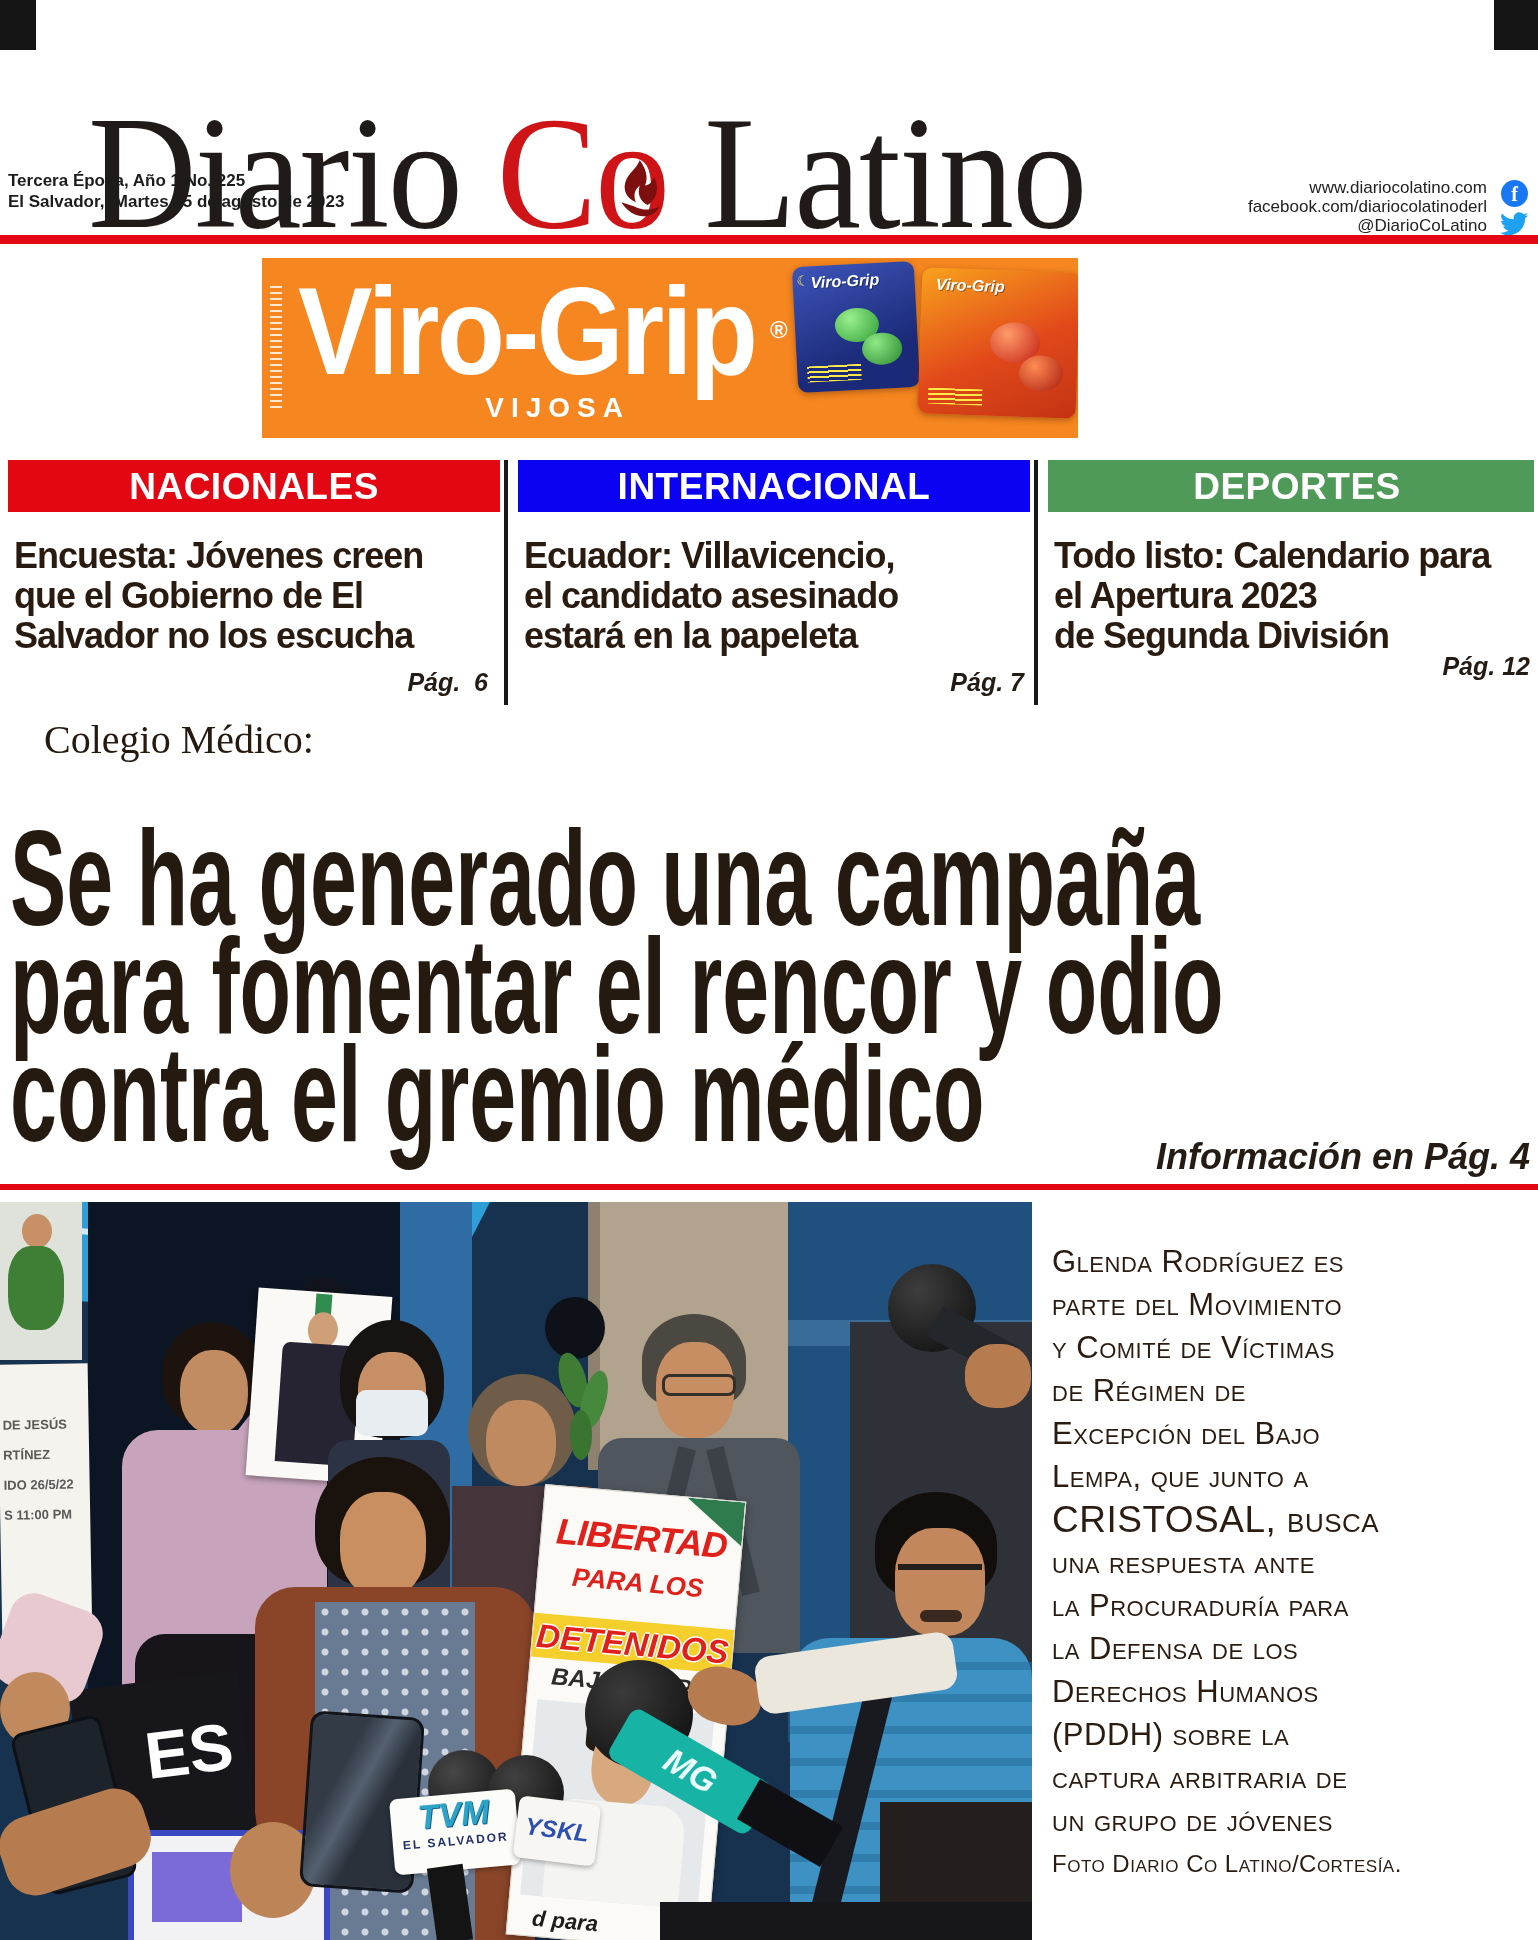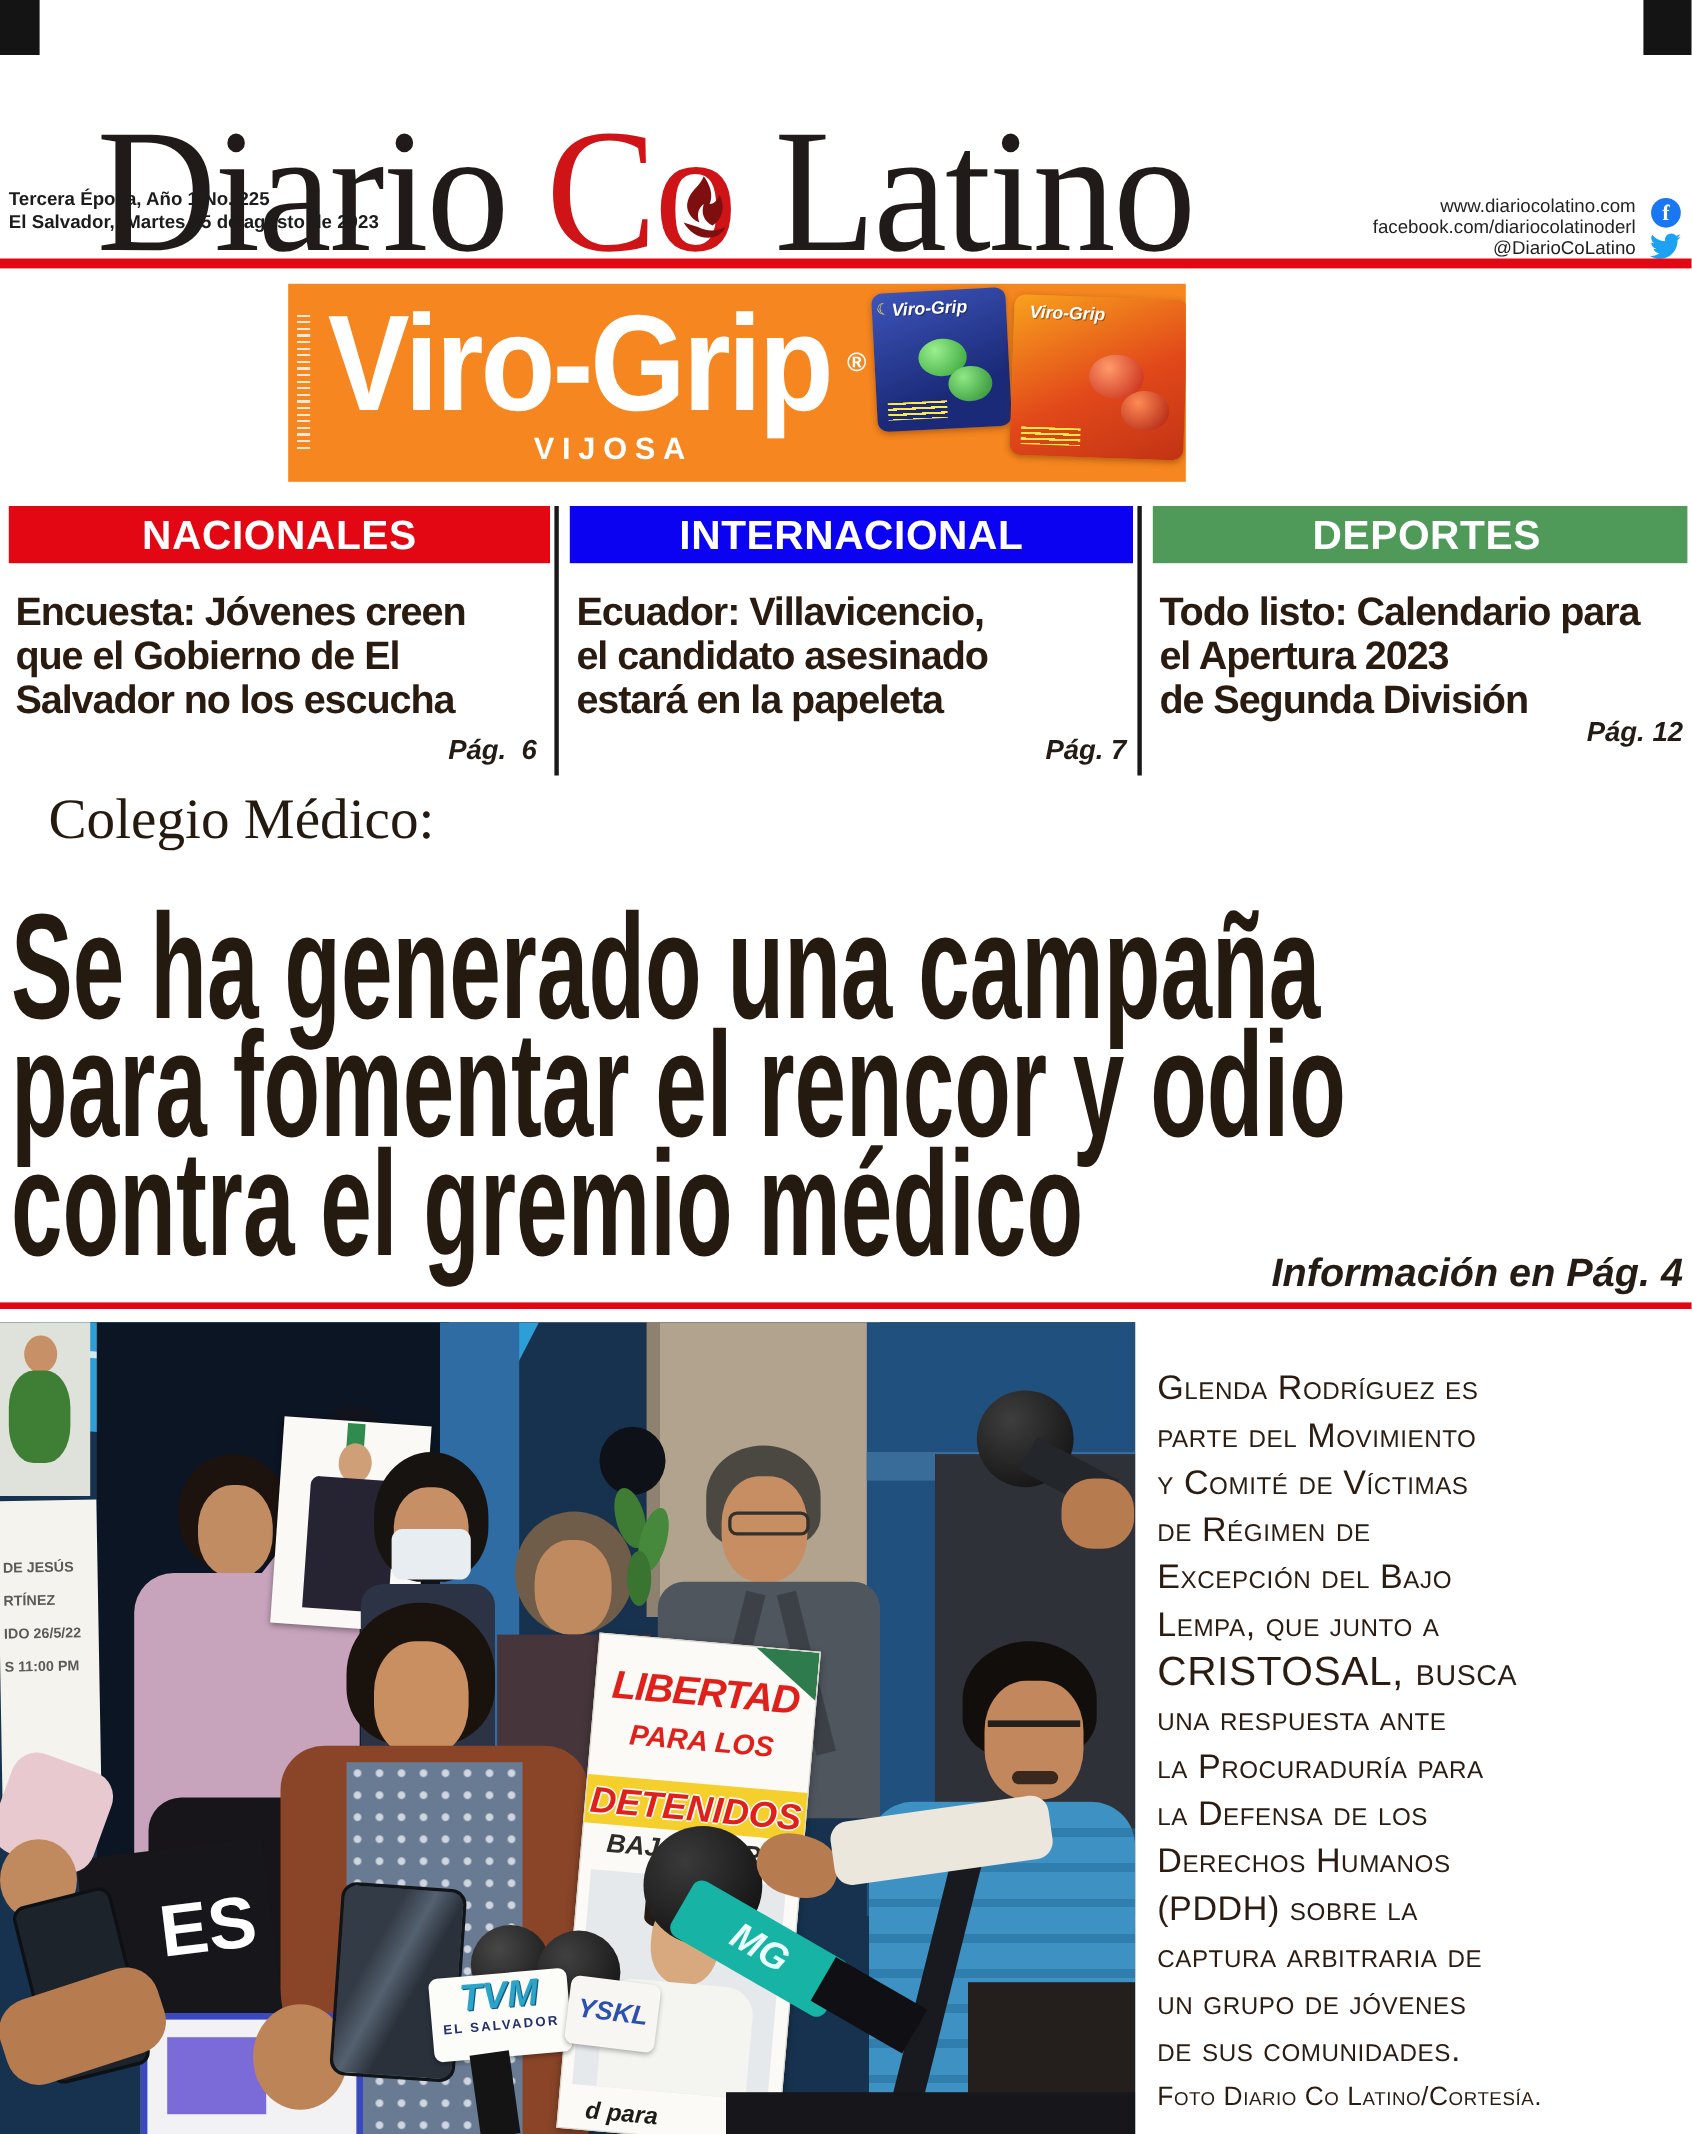--- a/index.html
+++ b/index.html
@@ -57,21 +57,21 @@
   .t-col{top:0;position:absolute;}
   .t-banner{height:52px;text-align:center;color:#fff;font-weight:700;font-size:37px;
             line-height:53px;letter-spacing:.5px;}
   .t-line{font-weight:700;font-size:36px;line-height:40px;letter-spacing:-1px;color:#2a1b10;
           padding-left:6px;}
   .t-first{margin-top:24px;}
   .t-page{position:absolute;font-style:italic;font-weight:600;font-size:25px;color:#241c14;}
   .t-div{top:0;width:4px;height:245px;background:#191919;position:absolute;}
 
   
-  .kicker{left:44px;top:716px;font-family:"Liberation Serif",serif;font-size:52px;color:#241a10;}
+  .kicker{left:44px;top:716px;font-family:"Liberation Serif",serif;font-size:40px;color:#241a10;}
   .lead-lines{left:10px;top:824px;width:1528px;}
   .lead-line{font-weight:700;font-size:136px;line-height:108px;color:#241a10;
              transform:scaleX(.62);transform-origin:0 50%;white-space:nowrap;}
   .lead-ref{right:8px;top:1136px;font-style:italic;font-weight:600;font-size:36px;color:#241c14;}
 
   
   .photo{left:0;top:1202px;width:1032px;height:738px;background:#17324f;overflow:hidden;}
   .sign-line{position:absolute;left:0;width:100%;text-align:center;font-weight:800;
              font-style:italic;color:#e0201a;}
   .outline-w{text-shadow:1.5px 0 #fff,-1.5px 0 #fff,0 1.5px #fff,0 -1.5px #fff;}
@@ -298,17 +298,16 @@
     <div class="cap-line">Excepción del Bajo</div>
     <div class="cap-line">Lempa, que junto a</div>
     <div class="cap-line">CRISTOSAL, busca</div>
     <div class="cap-line">una respuesta ante</div>
     <div class="cap-line">la Procuraduría para</div>
     <div class="cap-line">la Defensa de los</div>
     <div class="cap-line">Derechos Humanos</div>
     <div class="cap-line">(PDDH) sobre la</div>
     <div class="cap-line">captura arbitraria de</div>
     <div class="cap-line">un grupo de jóvenes</div>
-    <div class="cap-line">de sus comunidades.</div>
     <div class="cap-credit">Foto Diario Co Latino/Cortesía.</div>
   </div>
 
 </div>
 
 </body></html>

